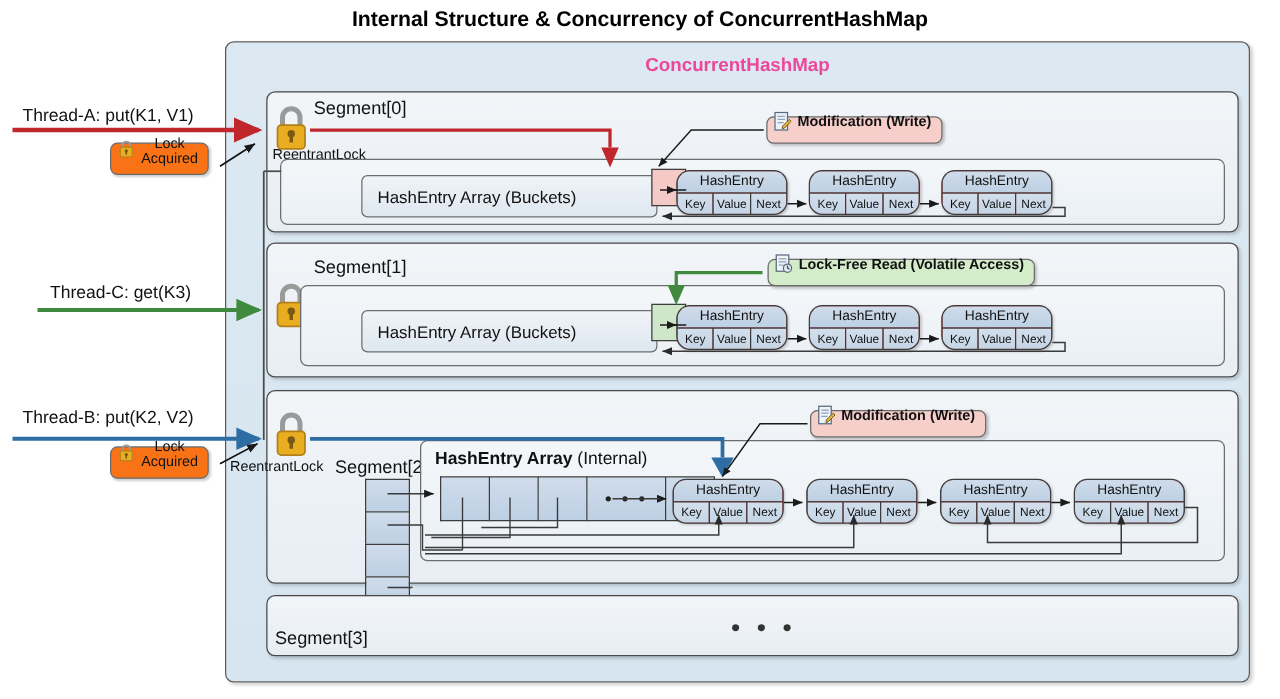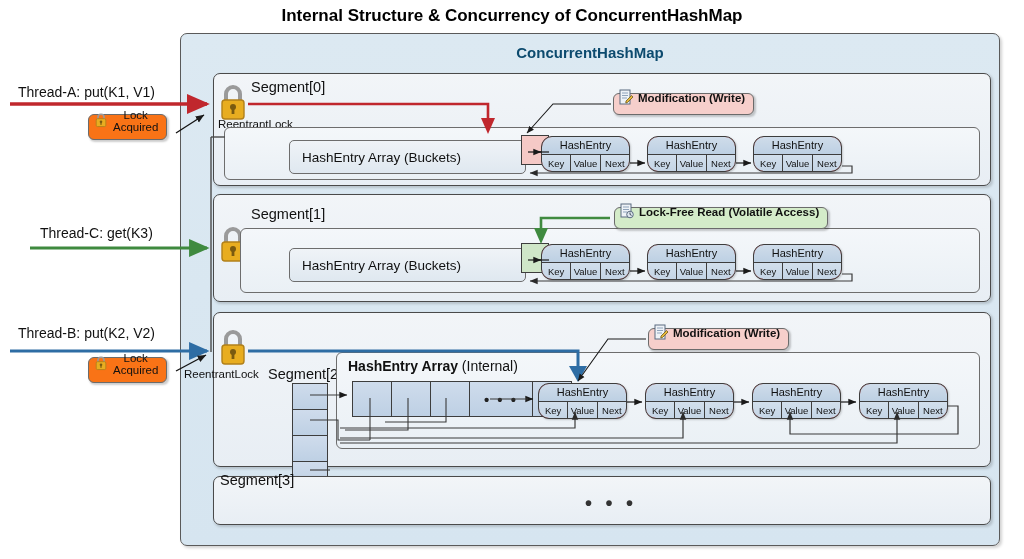--- a/index.html
+++ b/index.html
@@ -23,21 +23,21 @@
 
   
   #chm{
     left:180px;top:33px;width:820px;height:513px;
     background:linear-gradient(180deg,#dce9f2 0%,#d6e5f0 100%);
     border:1.5px solid #5a5a5a;border-radius:7px;
     box-shadow:2px 2px 3px rgba(0,0,0,.18);
   }
   #chm-title{
     left:180px;top:44px;width:820px;text-align:center;
-    font-size:15px;font-weight:bold;color:#0c4a6e;
+    font-size:15px;font-weight:bold;color:#ec4899;
   }
 
   
   .segment{
     background:linear-gradient(180deg,#f2f5f8 0%,#e8eef4 100%);
     border:1.4px solid #4a4a4a;border-radius:7px;
     box-shadow:1.5px 1.5px 2.5px rgba(0,0,0,.16);
   }
   .seg-label{
     font-size:14.5px;color:#111;white-space:nowrap;
@@ -328,21 +328,21 @@
         <line x1="3" y1="4" x2="9" y2="4" stroke="#8fa3bb" stroke-width="1"></line>
         <line x1="3" y1="6.5" x2="9" y2="6.5" stroke="#8fa3bb" stroke-width="1"></line>
         <line x1="3" y1="9" x2="8" y2="9" stroke="#8fa3bb" stroke-width="1"></line>
         <path d="M7 12 L12.5 6.5 L14 8 L8.5 13.5 L6.8 14 Z" fill="#e8b83a" stroke="#6b5a1e" stroke-width=".8"></path>
       </svg>
     </span>
     <span>Modification (Write)</span>
   </div>
 
   <div class="abs segment" style="left:213px;top:476px;width:778px;height:49px;"></div>
-  <div class="abs seg-label" style="left:220px;top:472px;">Segment[3]</div>
+  <div class="abs seg-label" style="left:220px;top:503px;">Segment[3]</div>
   <div class="abs dots-big" style="left:585px;top:492px;">• • •</div>
 
   <div class="abs thread-label" style="left:18px;top:84px;">Thread-A: put(K1, V1)</div>
   <div class="abs thread-label" style="left:40px;top:225px;">Thread-C: get(K3)</div>
   <div class="abs thread-label" style="left:18px;top:325px;">Thread-B: put(K2, V2)</div>
 
   <div class="abs badge badge-lock" style="left:88px;top:114px;height:26px;">
     <span>
       <svg width="14" height="16" viewBox="0 0 16 18">
         <path d="M4.5 8 V6 a3.5 3.5 0 0 1 7 0 V8" fill="none" stroke="#9a9a9a" stroke-width="1.8"></path>

